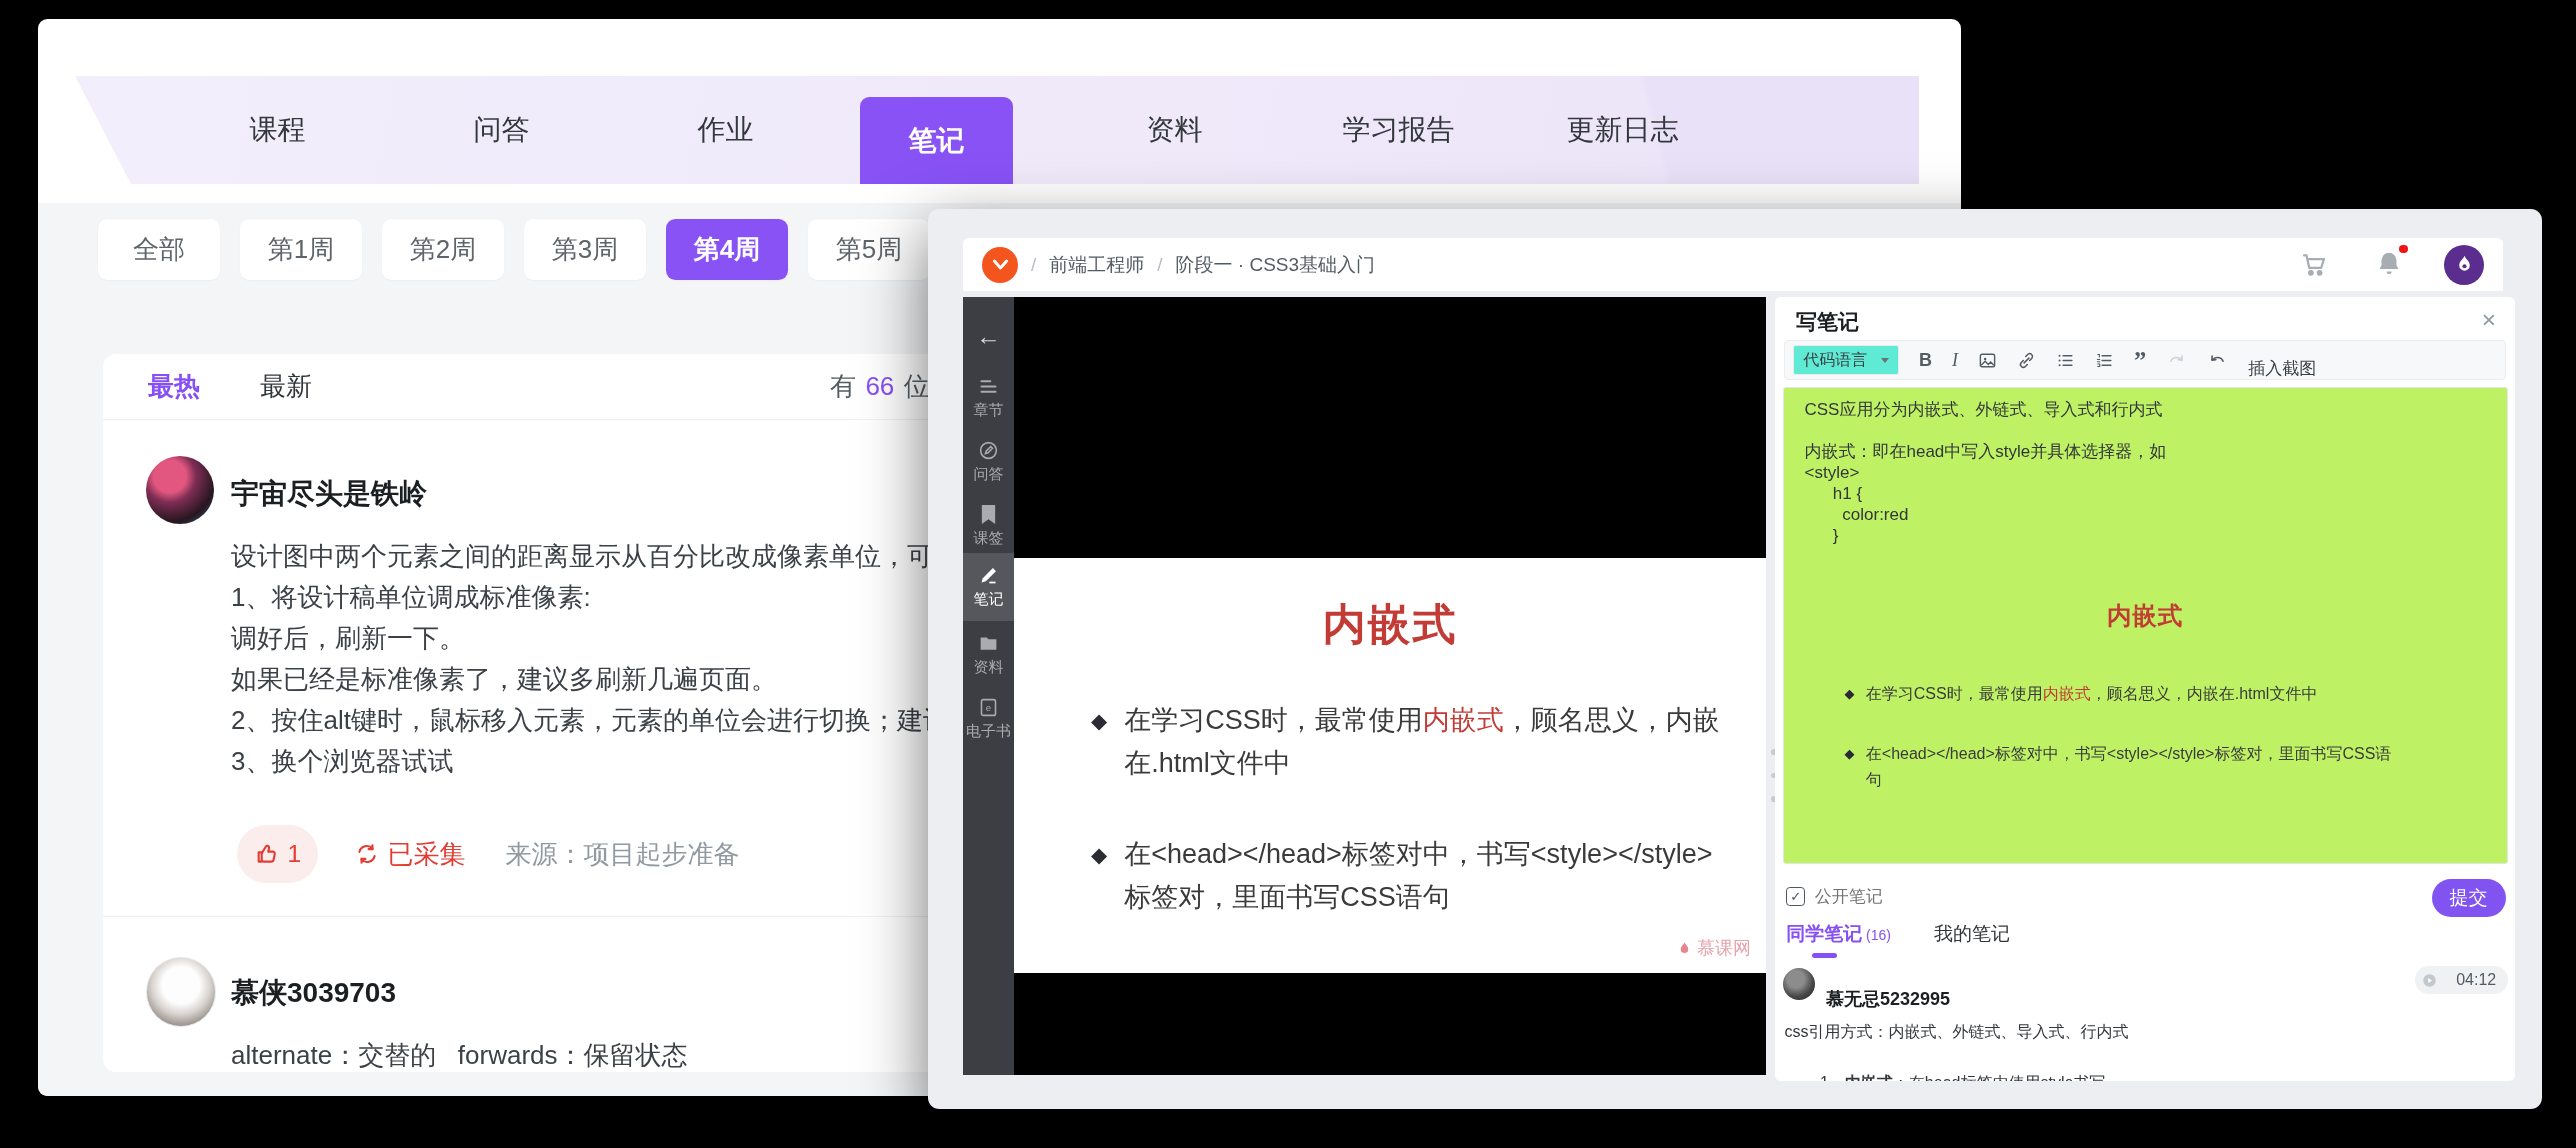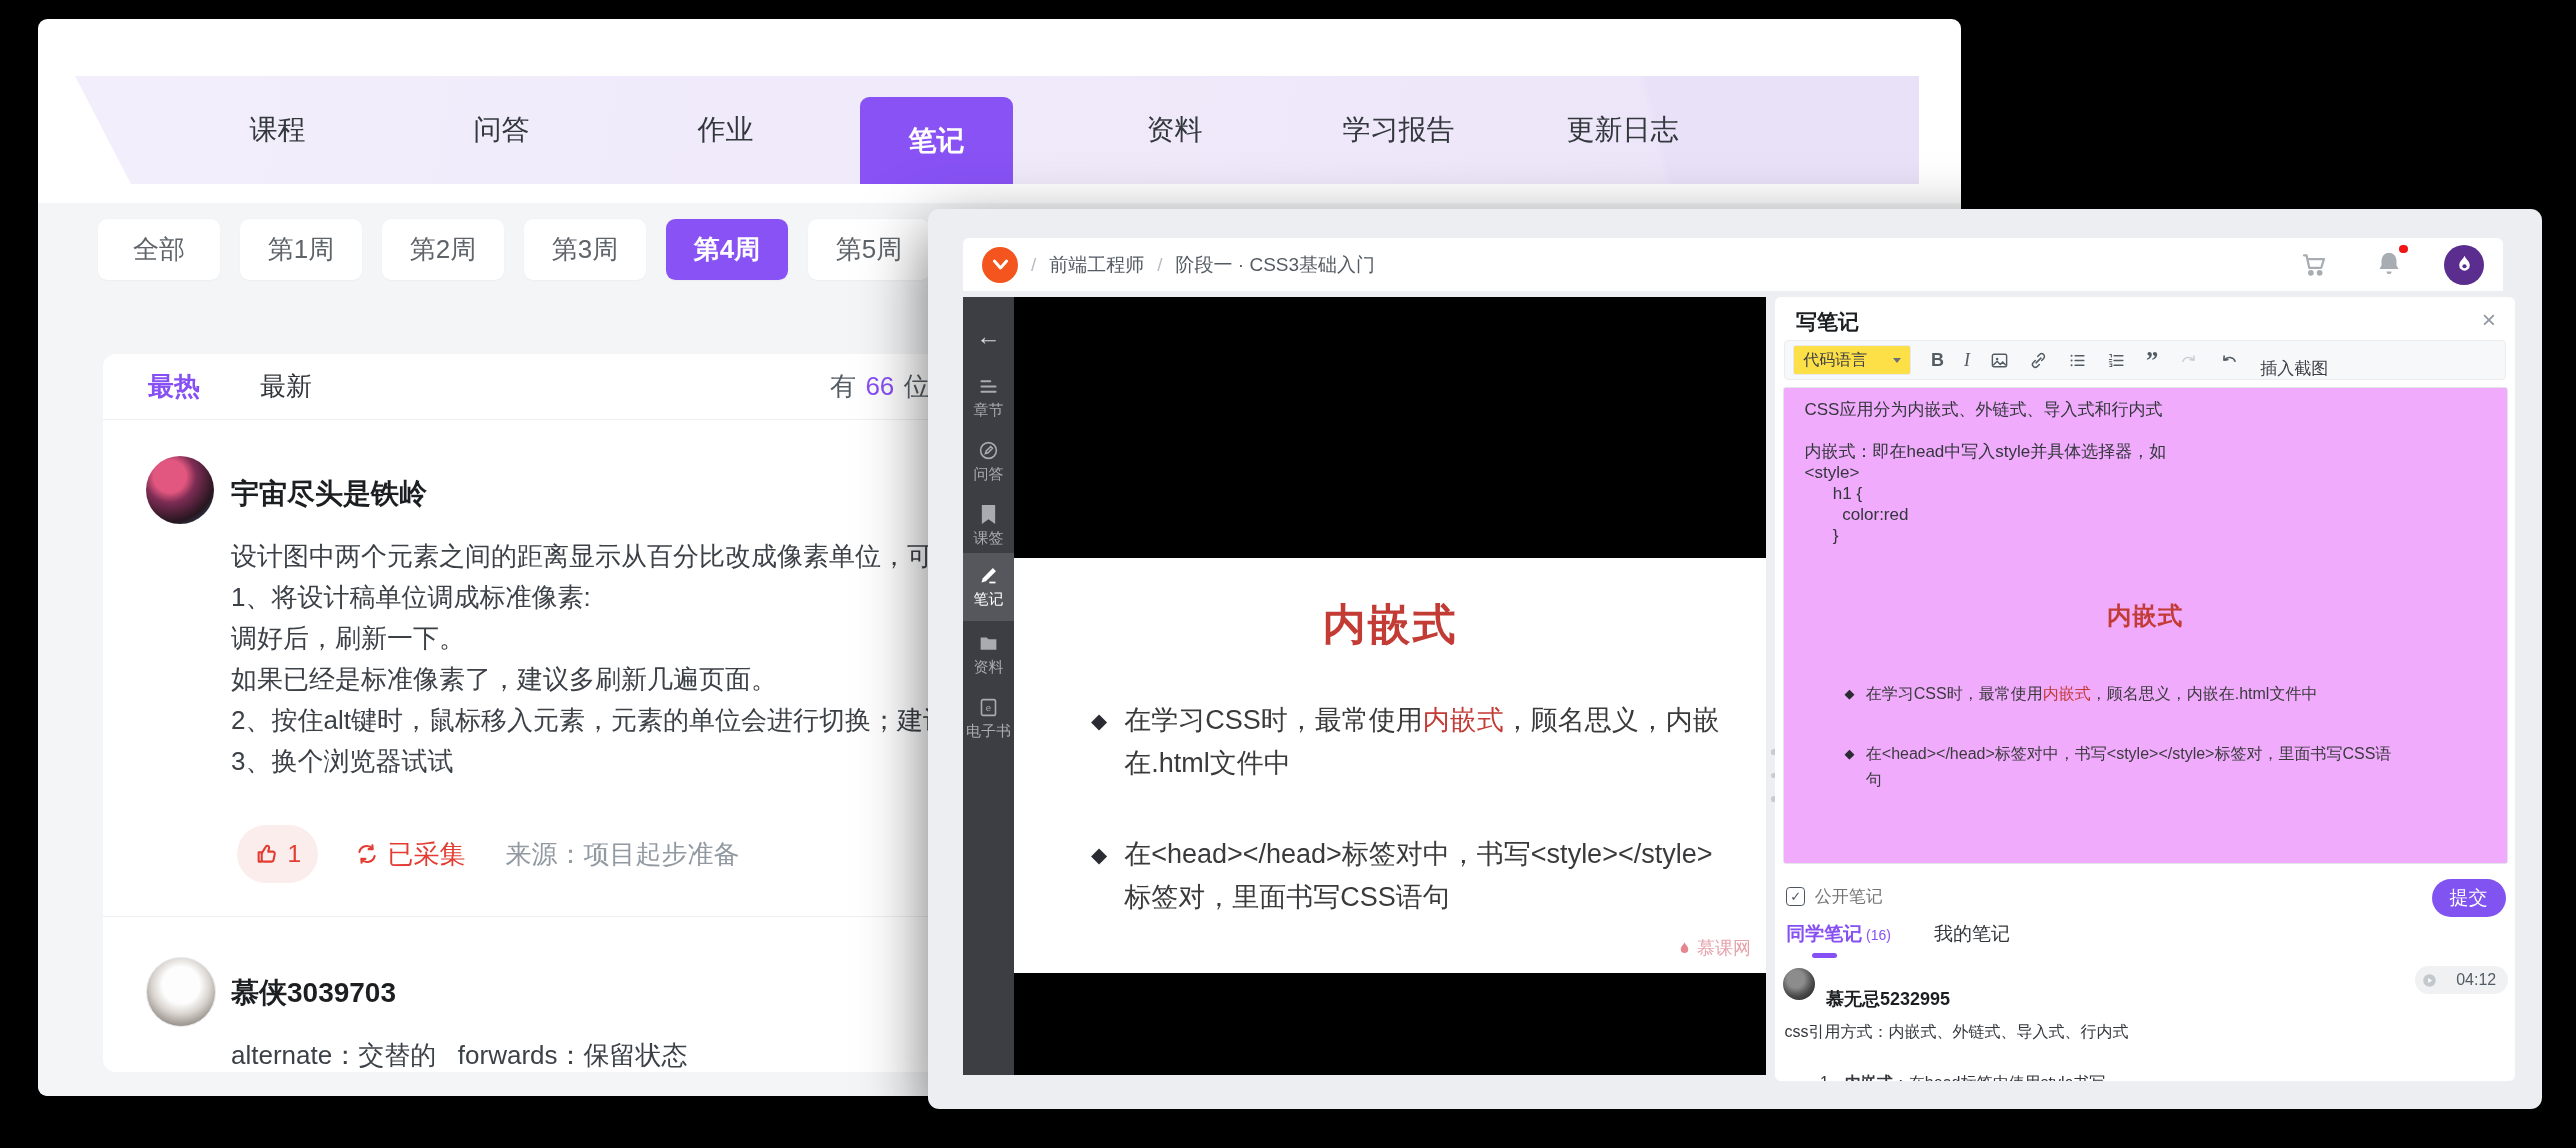--- a/index.html
+++ b/index.html
@@ -142,33 +142,33 @@
     border-radius:5.7px;overflow:hidden;
   }
   .np-title{position:absolute;left:21px;top:11.3px;font-size:21px;font-weight:bold;color:#1C1F21;}
   .np-close{position:absolute;right:19px;top:9.4px;font-size:24.5px;color:#9199A1;cursor:pointer;}
   .np-toolbar{
     position:absolute;left:9.4px;top:43px;right:9.4px;height:40px;background:#F7F8FA;
     border:0.9px solid #EBEDEF;border-radius:3.8px;box-sizing:border-box;
     display:flex;align-items:center;padding:0 7.5px;gap:20px;
   }
   .lang-select{
-    width:118px;height:30px;background:#fde047;border-radius:2.8px;border:0.9px solid #E8EAEC;
+    width:106px;height:30px;background:#5eead4;border-radius:2.8px;border:0.9px solid #E8EAEC;
     display:flex;align-items:center;justify-content:space-between;padding:0 9.4px;box-sizing:border-box;
     font-size:16px;color:#3B3F45;cursor:pointer;flex:none;
   }
   .caret-down{width:0;height:0;border-left:4.7px solid transparent;border-right:4.7px solid transparent;border-top:5.7px solid #6A7075;}
   .tb-btn{font-size:18px;color:#545C63;cursor:pointer;display:flex;align-items:center;flex:none;}
   .tb-bold{font-weight:bold;}
   .tb-italic{font-style:italic;font-family:"Liberation Serif","DejaVu Serif",serif;}
   .tb-quote{font-family:"Liberation Serif","DejaVu Serif",serif;font-weight:bold;font-size:24.5px;line-height:15px;}
   .tb-disabled{opacity:.45;}
   .tb-shot{font-size:17px;color:#3B3F45;margin-top:16px;}
   .np-editor{
-    position:absolute;left:7.5px;top:90px;right:7.5px;height:477px;background:#f0abfc;
+    position:absolute;left:7.5px;top:90px;right:7.5px;height:477px;background:#bef264;
     border:0.9px solid #E3E6E9;border-radius:2.8px;box-sizing:border-box;
     padding:11.3px 21px;overflow:hidden;cursor:text;
   }
   .ed-line{font-size:17px;line-height:21px;min-height:21px;color:#33363B;white-space:pre;}
   .ed-center{margin-top:53px;text-align:center;font-size:24.5px;font-weight:bold;color:#C23B35;letter-spacing:0.9px;}
   .ed-bullet{display:flex;margin-top:34px;padding-left:40px;}
   .ed-bullet .dmd{font-size:13px;color:#2B2B33;margin-right:11.3px;line-height:26px;}
   .ed-bullet .btxt{font-size:16px;line-height:26px;color:#3A3A3C;width:528px;}
   .ed-b1{margin-top:49px;}
   .np-footer{position:absolute;left:11.3px;top:582px;right:9.4px;height:41px;}

